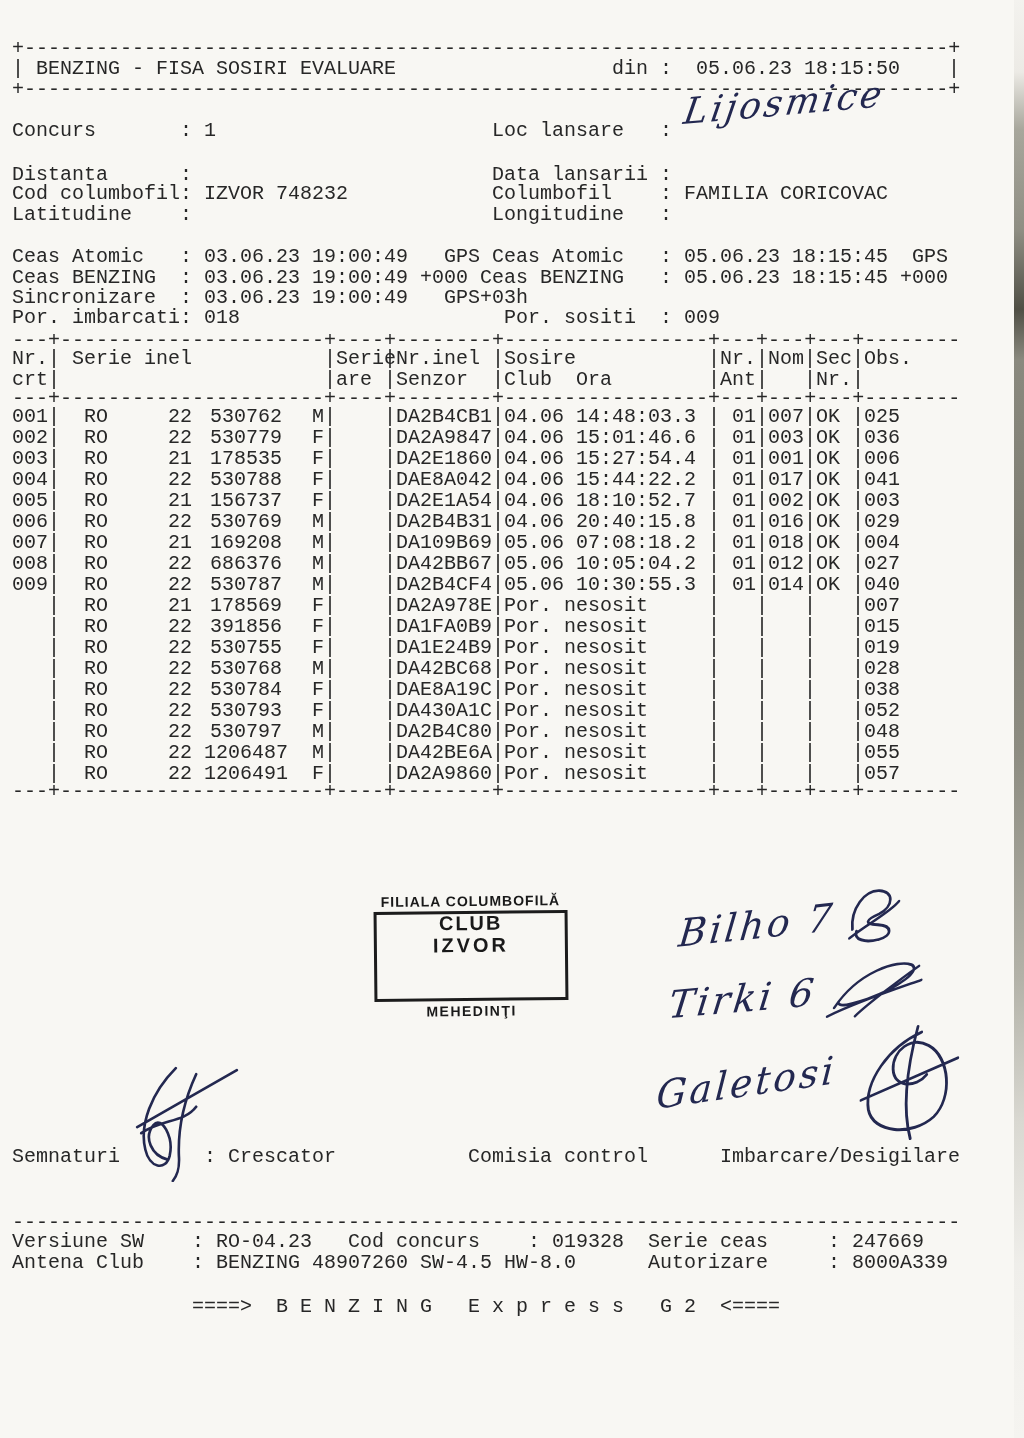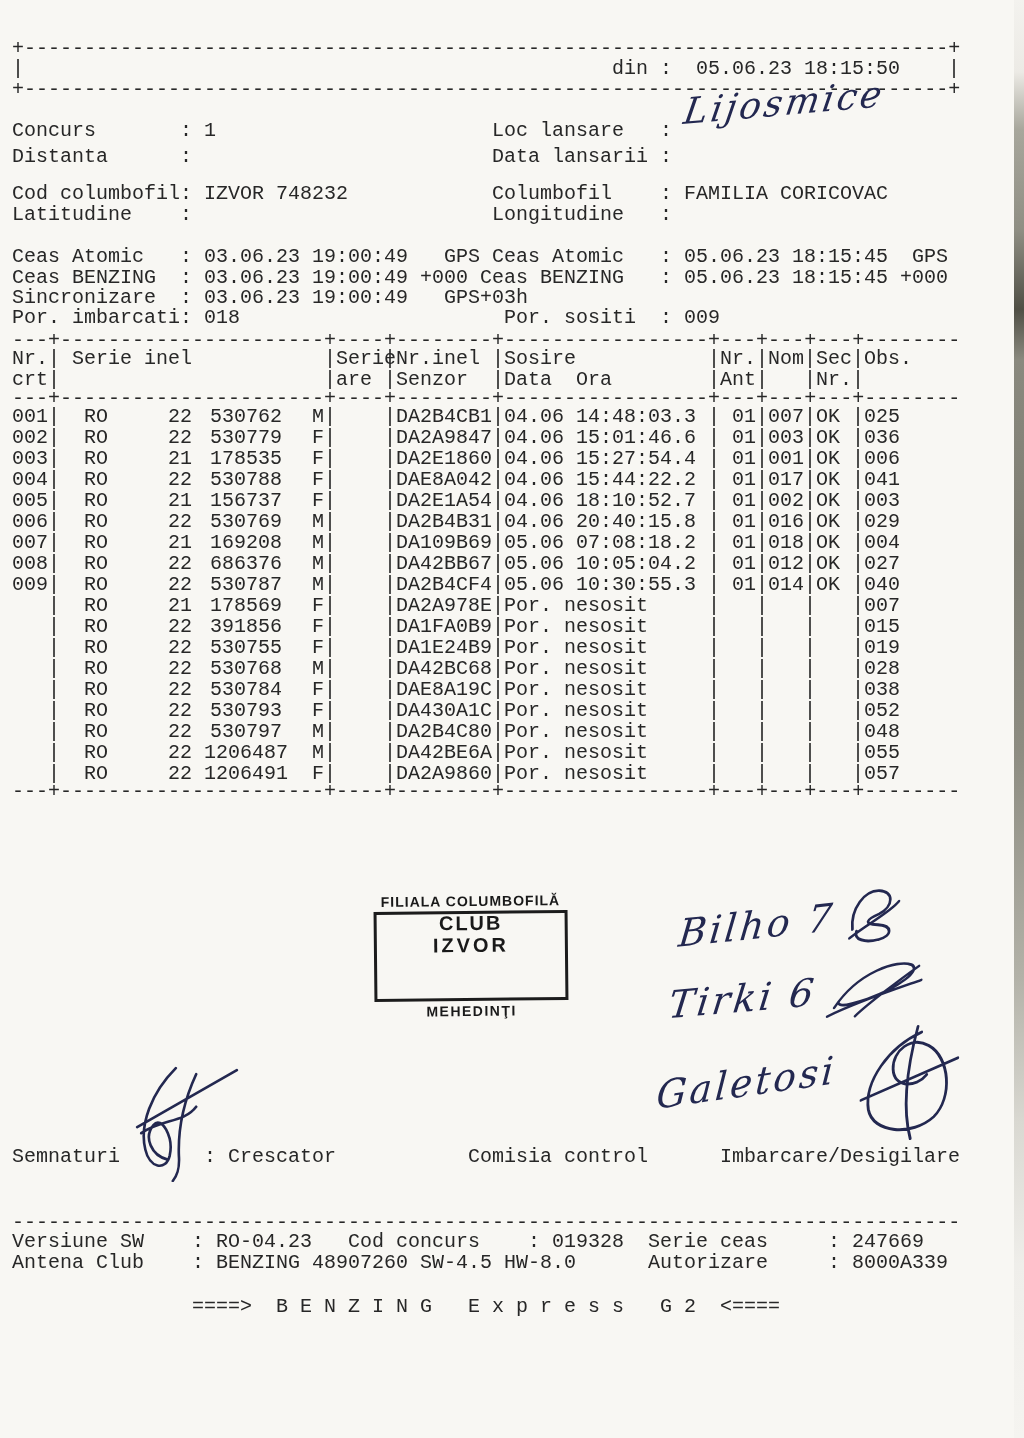--- a/index.html
+++ b/index.html
@@ -31,35 +31,36 @@
         background:linear-gradient(180deg,#f3f2ee 0%,#eceae5 5%,#a8a79c 9%,#8f8e83 16%,#504f45 21.5%,#8a897e 25%,#7f7e73 38%,#8d8c81 52%,#b3b2a8 68%,#d9d8d1 78%,#efeeea 88%,#f5f4f0 100%);}
 </style>
 </head>
 <body>
 
 <div id="page">
 
   <div class="ln" style="top:38px"><span style="--c:0">+-----------------------------------------------------------------------------+</span></div>
   <div class="ln" style="top:58px">
     <span style="--c:0">|</span>
+    <span style="--c:2">BENZING - FISA SOSIRI EVALUARE</span>
     <span style="--c:50">din</span>
     <span style="--c:54">:</span>
     <span style="--c:57">05.06.23 18:15:50</span>
     <span style="--c:78">|</span>
   </div>
   <div class="ln" style="top:79px"><span style="--c:0">+-----------------------------------------------------------------------------+</span></div>
 
   <div class="ln" style="top:120px">
     <span style="--c:0">Concurs</span>
     <span style="--c:14">:</span>
     <span style="--c:16">1</span>
     <span style="--c:40">Loc lansare</span>
     <span style="--c:54">:</span>
   </div>
-  <div class="ln" style="top:146px">
+  <div class="ln" style="top:164px">
     <span style="--c:0">Distanta</span>
     <span style="--c:14">:</span>
     <span style="--c:40">Data lansarii</span>
     <span style="--c:54">:</span>
   </div>
   <div class="ln" style="top:183px">
     <span style="--c:0">Cod columbofil</span>
     <span style="--c:14">:</span>
     <span style="--c:16">IZVOR 748232</span>
     <span style="--c:40">Columbofil</span>
@@ -130,21 +131,21 @@
     <span style="--c:71">Obs.</span>
   </div>
   <div class="ln" style="top:369px">
     <span style="--c:0">crt</span>
     <span style="--c:3">|</span>
     <span style="--c:26">|</span>
     <span style="--c:27">are</span>
     <span style="--c:31">|</span>
     <span style="--c:32">Senzor</span>
     <span style="--c:40">|</span>
-    <span style="--c:41">Data  Ora</span>
+    <span style="--c:41">Club  Ora</span>
     <span style="--c:58">|</span>
     <span style="--c:59">Ant</span>
     <span style="--c:62">|</span>
     <span style="--c:66">|</span>
     <span style="--c:67">Nr.</span>
     <span style="--c:70">|</span>
   </div>
 
   <div class="ln" style="top:388px"><span style="--c:0">---+----------------------+----+--------+-----------------+---+---+---+--------</span></div>
 

